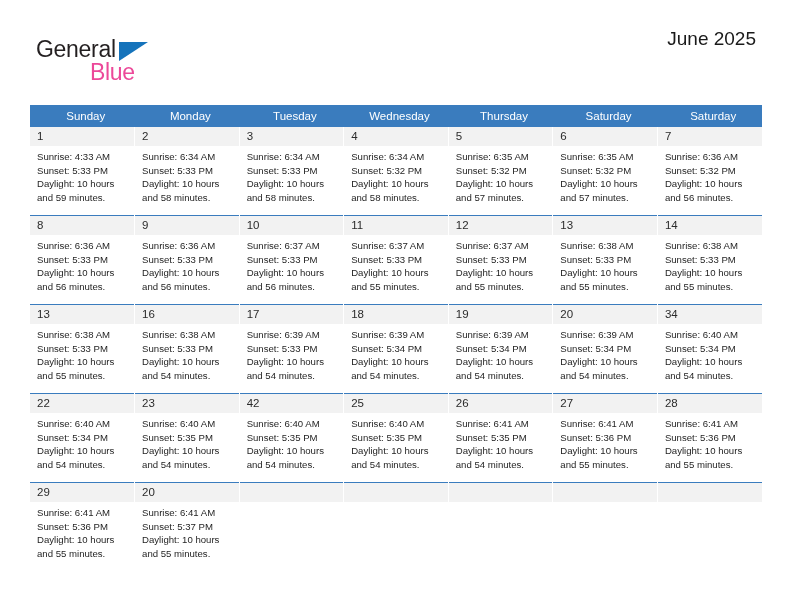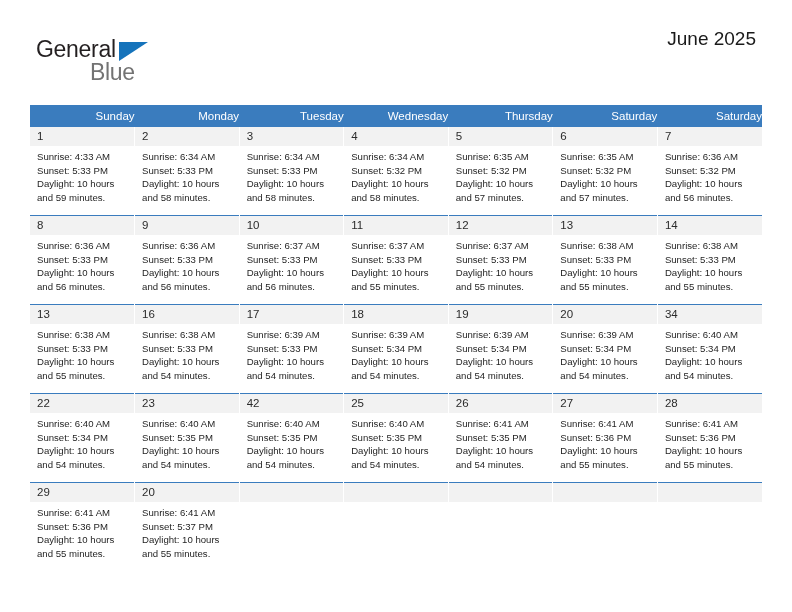--- a/index.html
+++ b/index.html
@@ -54,21 +54,21 @@
     height: 0;
     border-left: 29px solid #1573bb;
     border-bottom: 19px solid transparent;
   }
   .logo-blue {
     position: absolute;
     left: 54px;
     top: 23px;
     font-size: 23px;
     letter-spacing: -0.3px;
-    color: #737373;
+    color: #ec4899;
   }
 
   .title-block {
     position: absolute;
     right: 36px;
     top: 28px;
     text-align: right;
   }
   .cal-title {
     font-size: 19px;
@@ -91,21 +91,21 @@
     top: 105px;
     width: 732px;
     border-collapse: collapse;
     table-layout: fixed;
   }
   .calendar th {
     background: #3a7cbe;
     color: #ffffff;
     font-size: 11.5px;
     font-weight: normal;
-    text-align: right;
+    text-align: center;
     padding: 5px 0 5px 7px;
     height: 9px;
     border: none;
   }
   .calendar td {
     vertical-align: top;
     padding: 0;
     height: 88px;
     border-right: 1px solid #ffffff;
     background: #ffffff;

